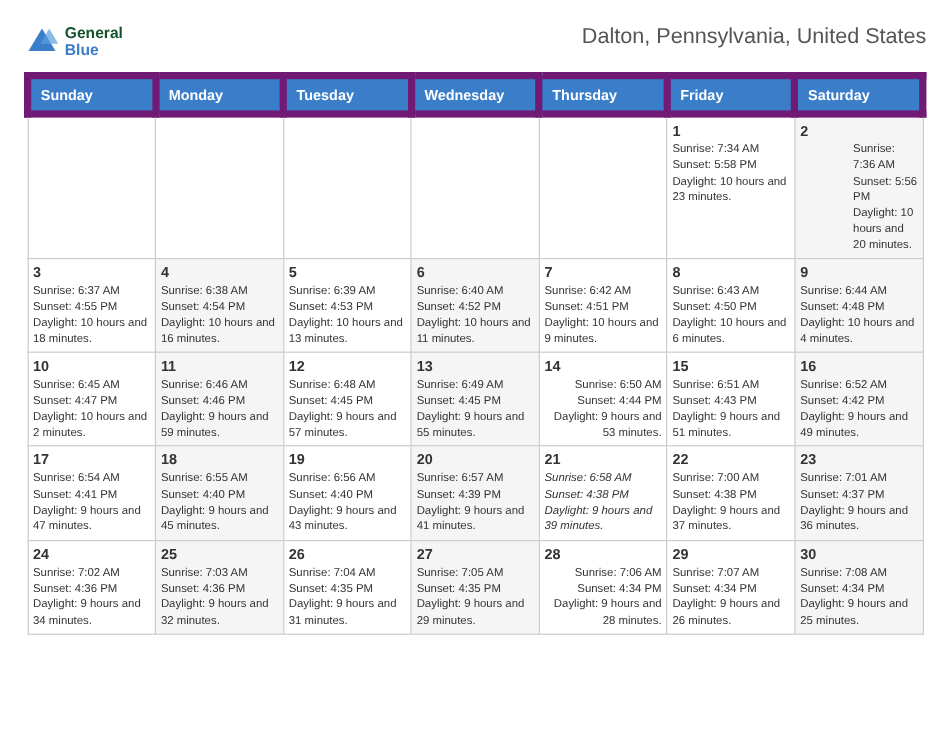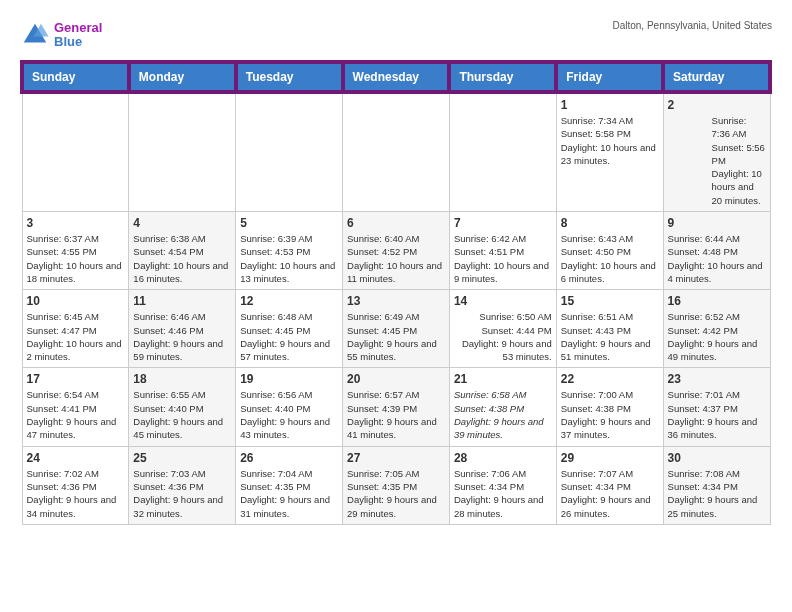--- a/index.html
+++ b/index.html
@@ -21,49 +21,49 @@
       align-items: center;
       gap: 4px;
     }
     .logo-text {
       display: flex;
       flex-direction: column;
       font-size: 13px;
       font-weight: bold;
       line-height: 1.1;
     }
-    .logo-text .general { color: #a21caf; }
+    .logo-text .general { color: #14532d; }
     .logo-text .blue { color: #3a7dc9; }
     .logo-icon {
       width: 30px;
       height: 30px;
     }
     .title-area {
       text-align: right;
     }
     .month-title {
       font-size: 32px;
       font-weight: bold;
       color: #333;
     }
     .location {
-      font-size: 10px;
+      font-size: 18px;
       color: #555;
     }
     .calendar {
       width: 100%;
       border-collapse: collapse;
     }
     .calendar th {
       background-color: #3a7dc9;
       color: white;
       font-size: 12px;
       padding: 6px 8px;
       text-align: left;
-      border: 4px solid #701a75;
+      border: 6px solid #701a75;
     }
     .calendar td {
       border: 1px solid #ccc;
       vertical-align: top;
       padding: 4px;
       width: calc(100% / 7);
       min-height: 80px;
       font-size: 10px;
       color: #333;
     }
@@ -286,21 +286,21 @@
 Daylight: 9 hours and 31 minutes.</div>
         </td>
         <td class="shaded">
           <div class="day-number">27</div>
           <div class="day-info" style="white-space: pre-line;">Sunrise: 7:05 AM
 Sunset: 4:35 PM
 Daylight: 9 hours and 29 minutes.</div>
         </td>
         <td>
           <div class="day-number">28</div>
-          <div class="day-info" style="white-space: pre-line;">Sunrise: 7:06 AM
+          <div class="day-info" style="white-space: pre-line; text-align: right;">Sunrise: 7:06 AM
 Sunset: 4:34 PM
 Daylight: 9 hours and 28 minutes.</div>
         </td>
         <td>
           <div class="day-number">29</div>
           <div class="day-info" style="white-space: pre-line;">Sunrise: 7:07 AM
 Sunset: 4:34 PM
 Daylight: 9 hours and 26 minutes.</div>
         </td>
         <td class="shaded">

